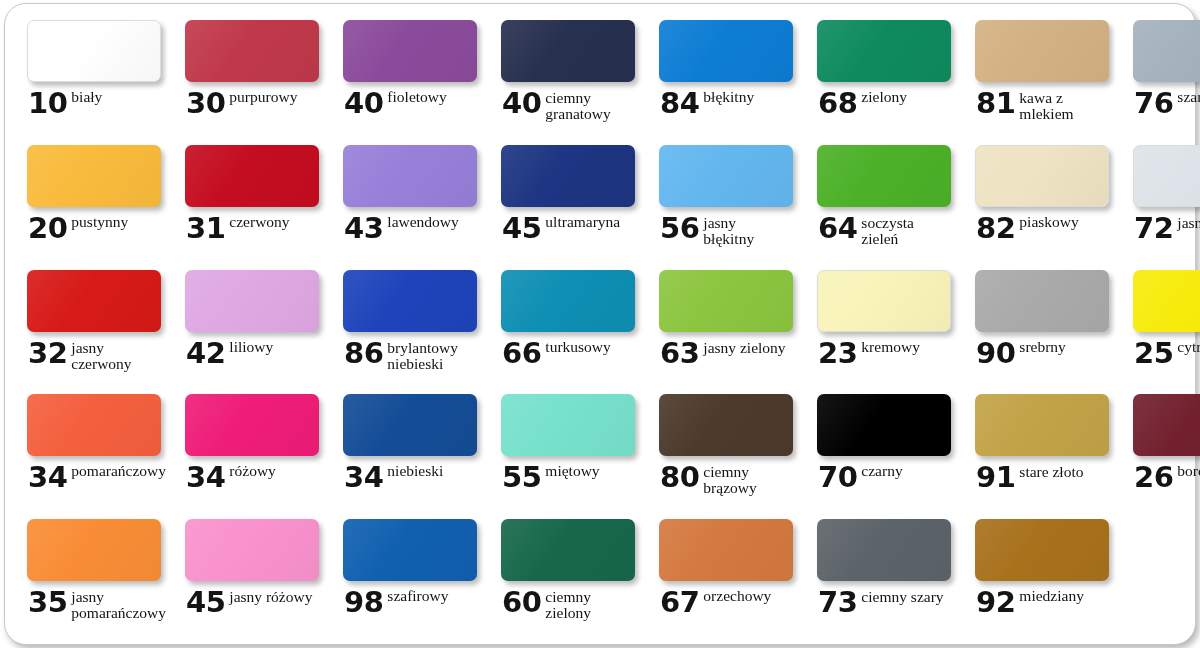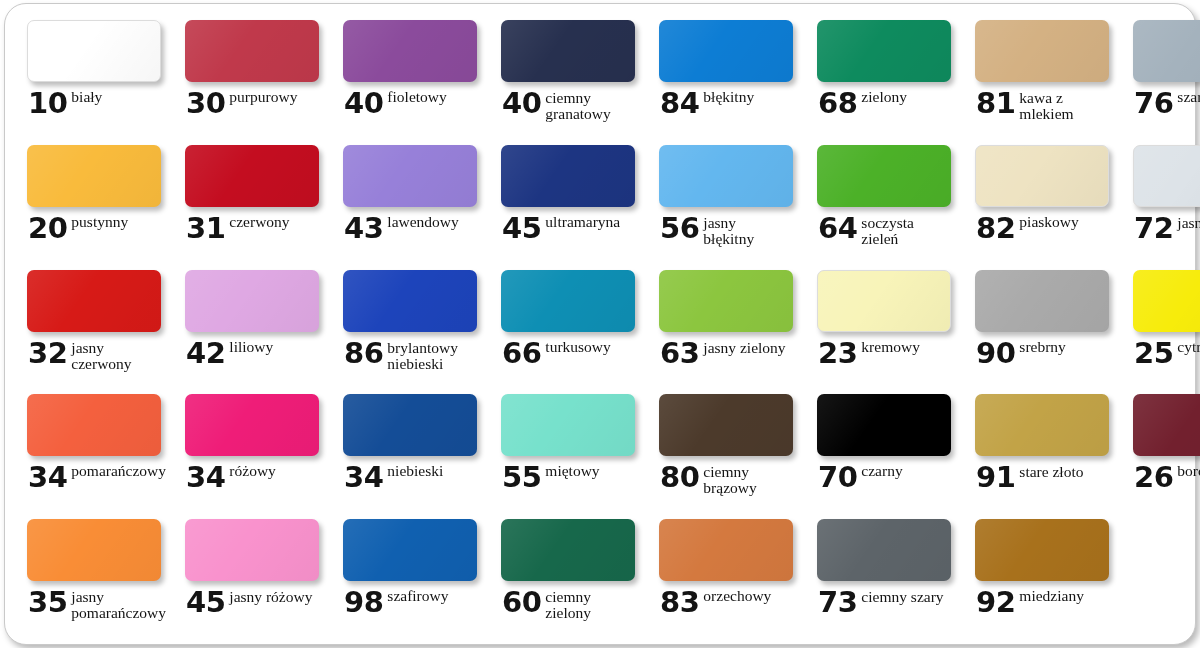--- a/index.html
+++ b/index.html
@@ -333,21 +333,21 @@
       <div class="cell">
         <div class="swatch" title="ciemny zielony" style="background: rgb(23, 104, 75);"></div>
         <div class="label">
           <span class="code">60</span>
           <span class="name two">ciemny zielony</span>
         </div>
       </div>
       <div class="cell">
         <div class="swatch" title="orzechowy" style="background: rgb(212, 121, 63);"></div>
         <div class="label">
-          <span class="code">83</span>
+          <span class="code">67</span>
           <span class="name">orzechowy</span>
         </div>
       </div>
       <div class="cell">
         <div class="swatch" title="ciemny szary" style="background: rgb(93, 100, 105);"></div>
         <div class="label">
           <span class="code">73</span>
           <span class="name two">ciemny szary</span>
         </div>
       </div>

